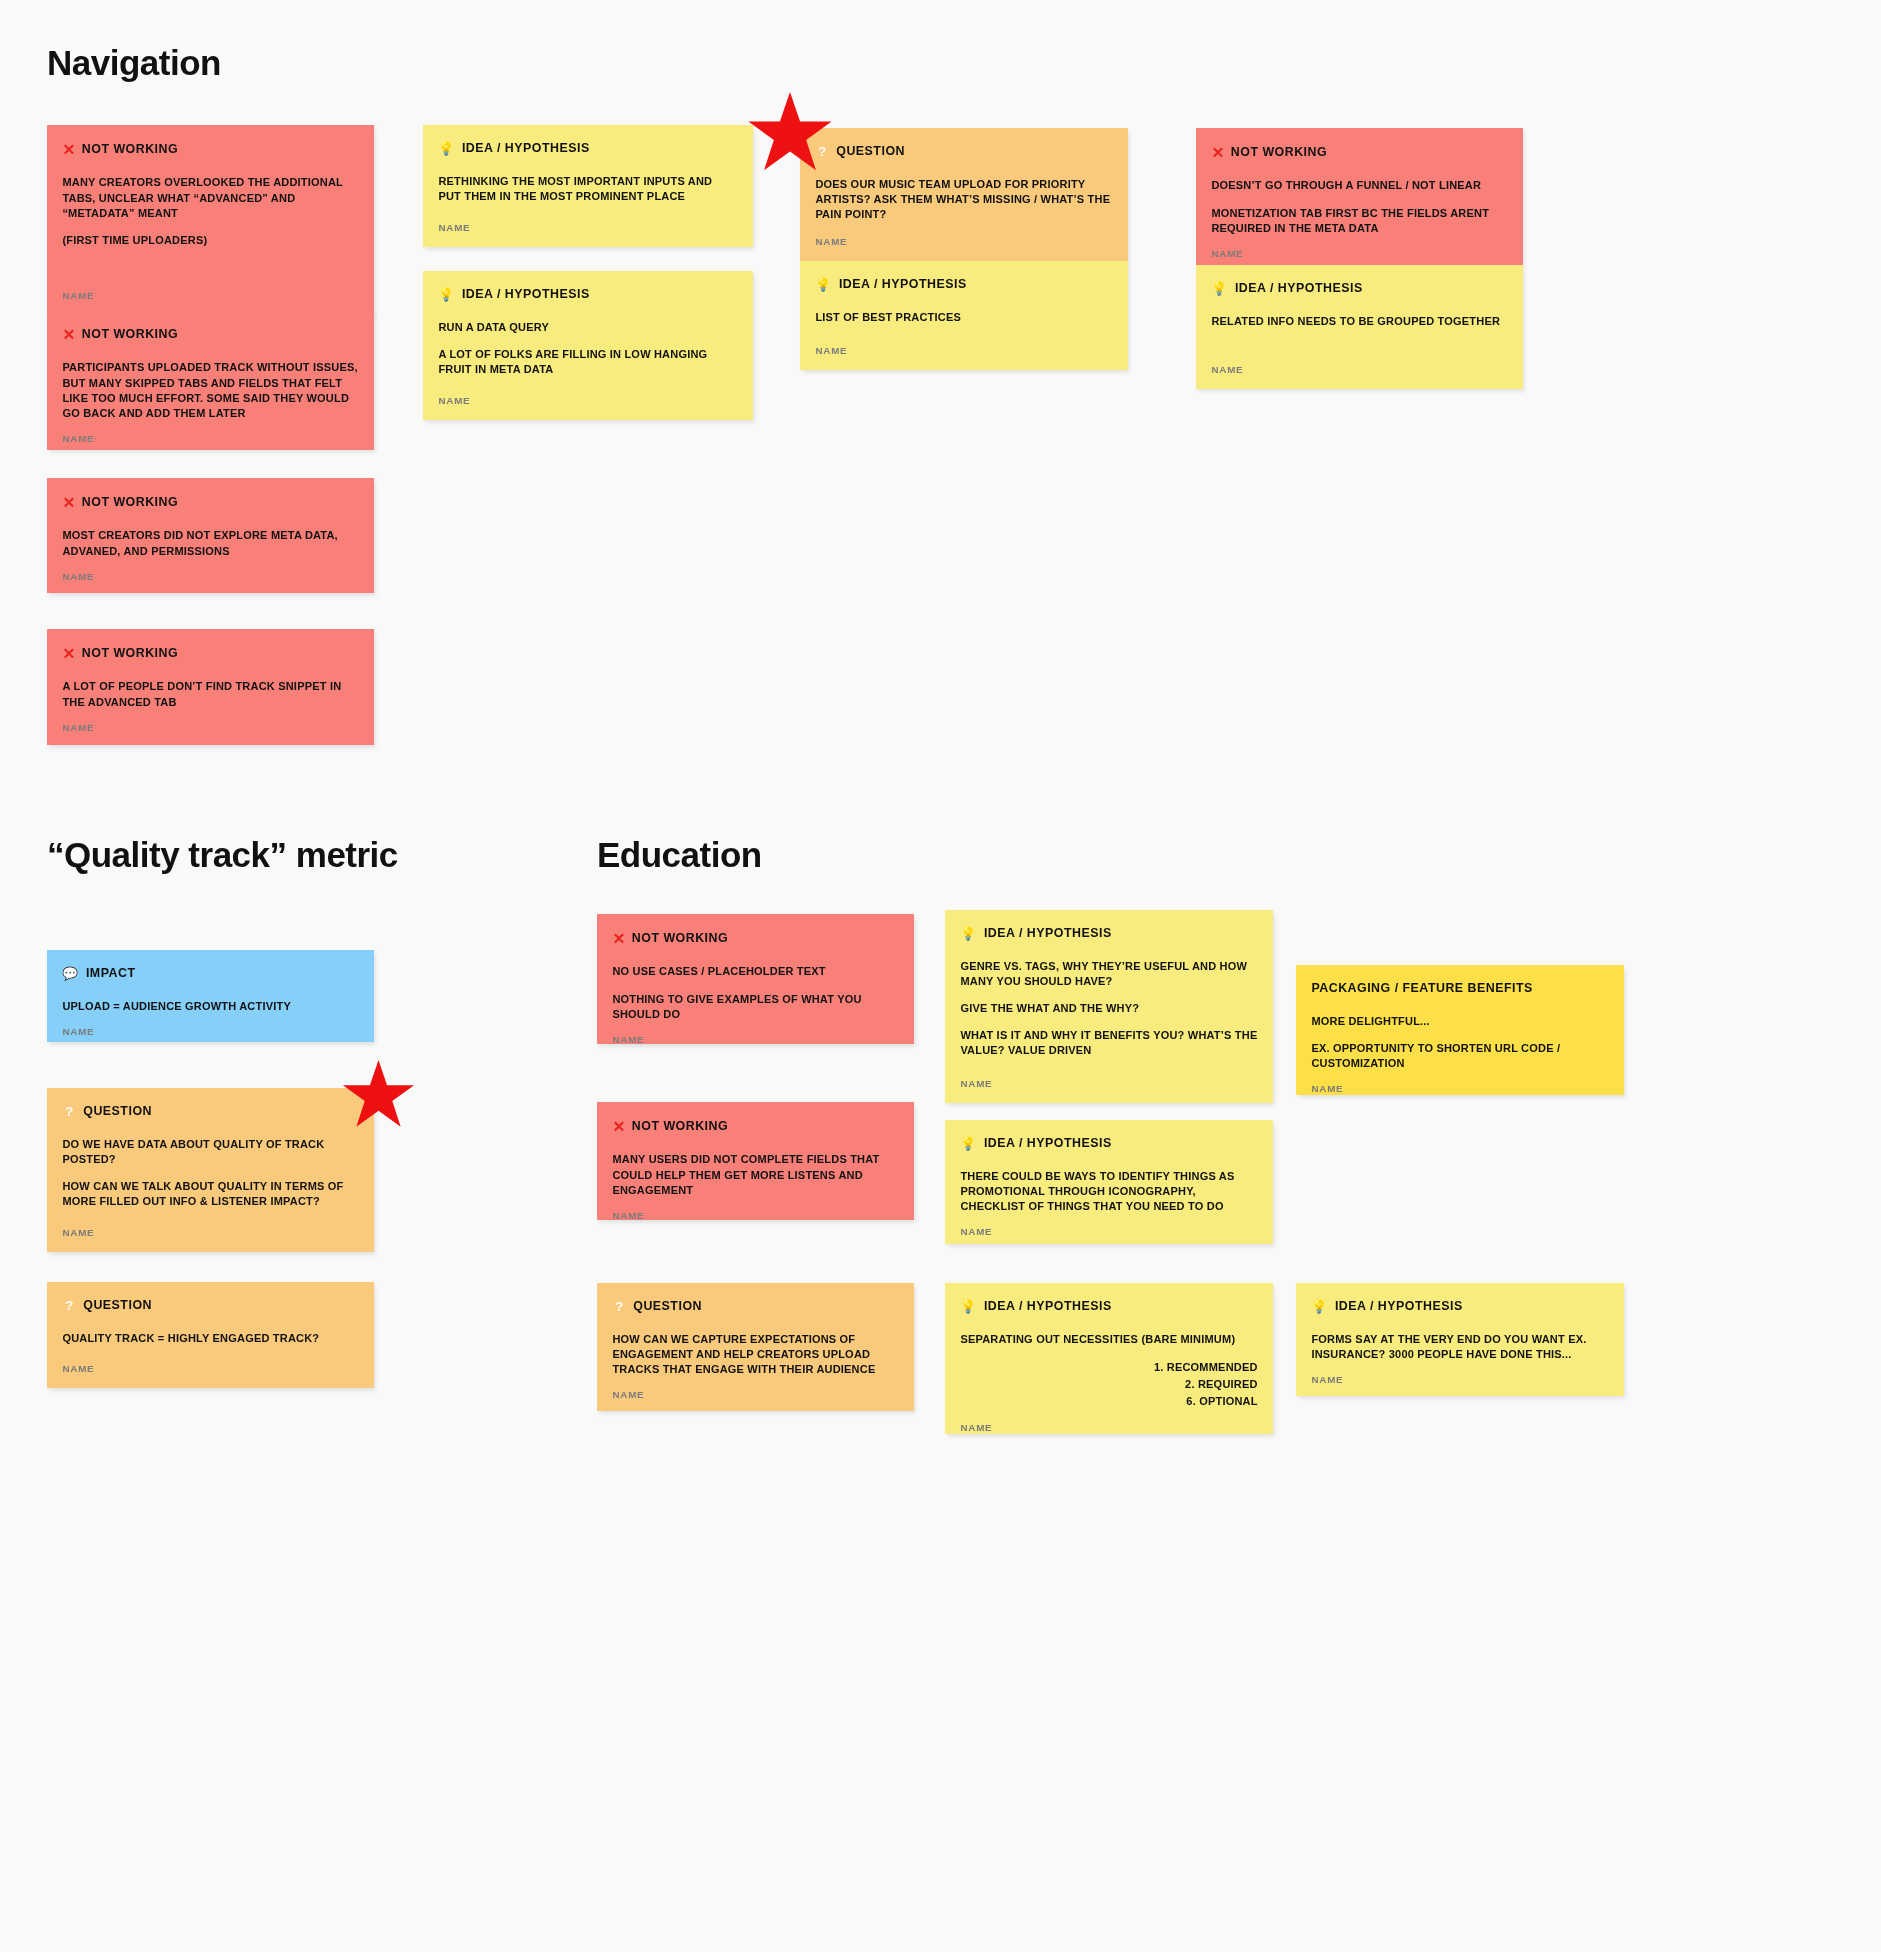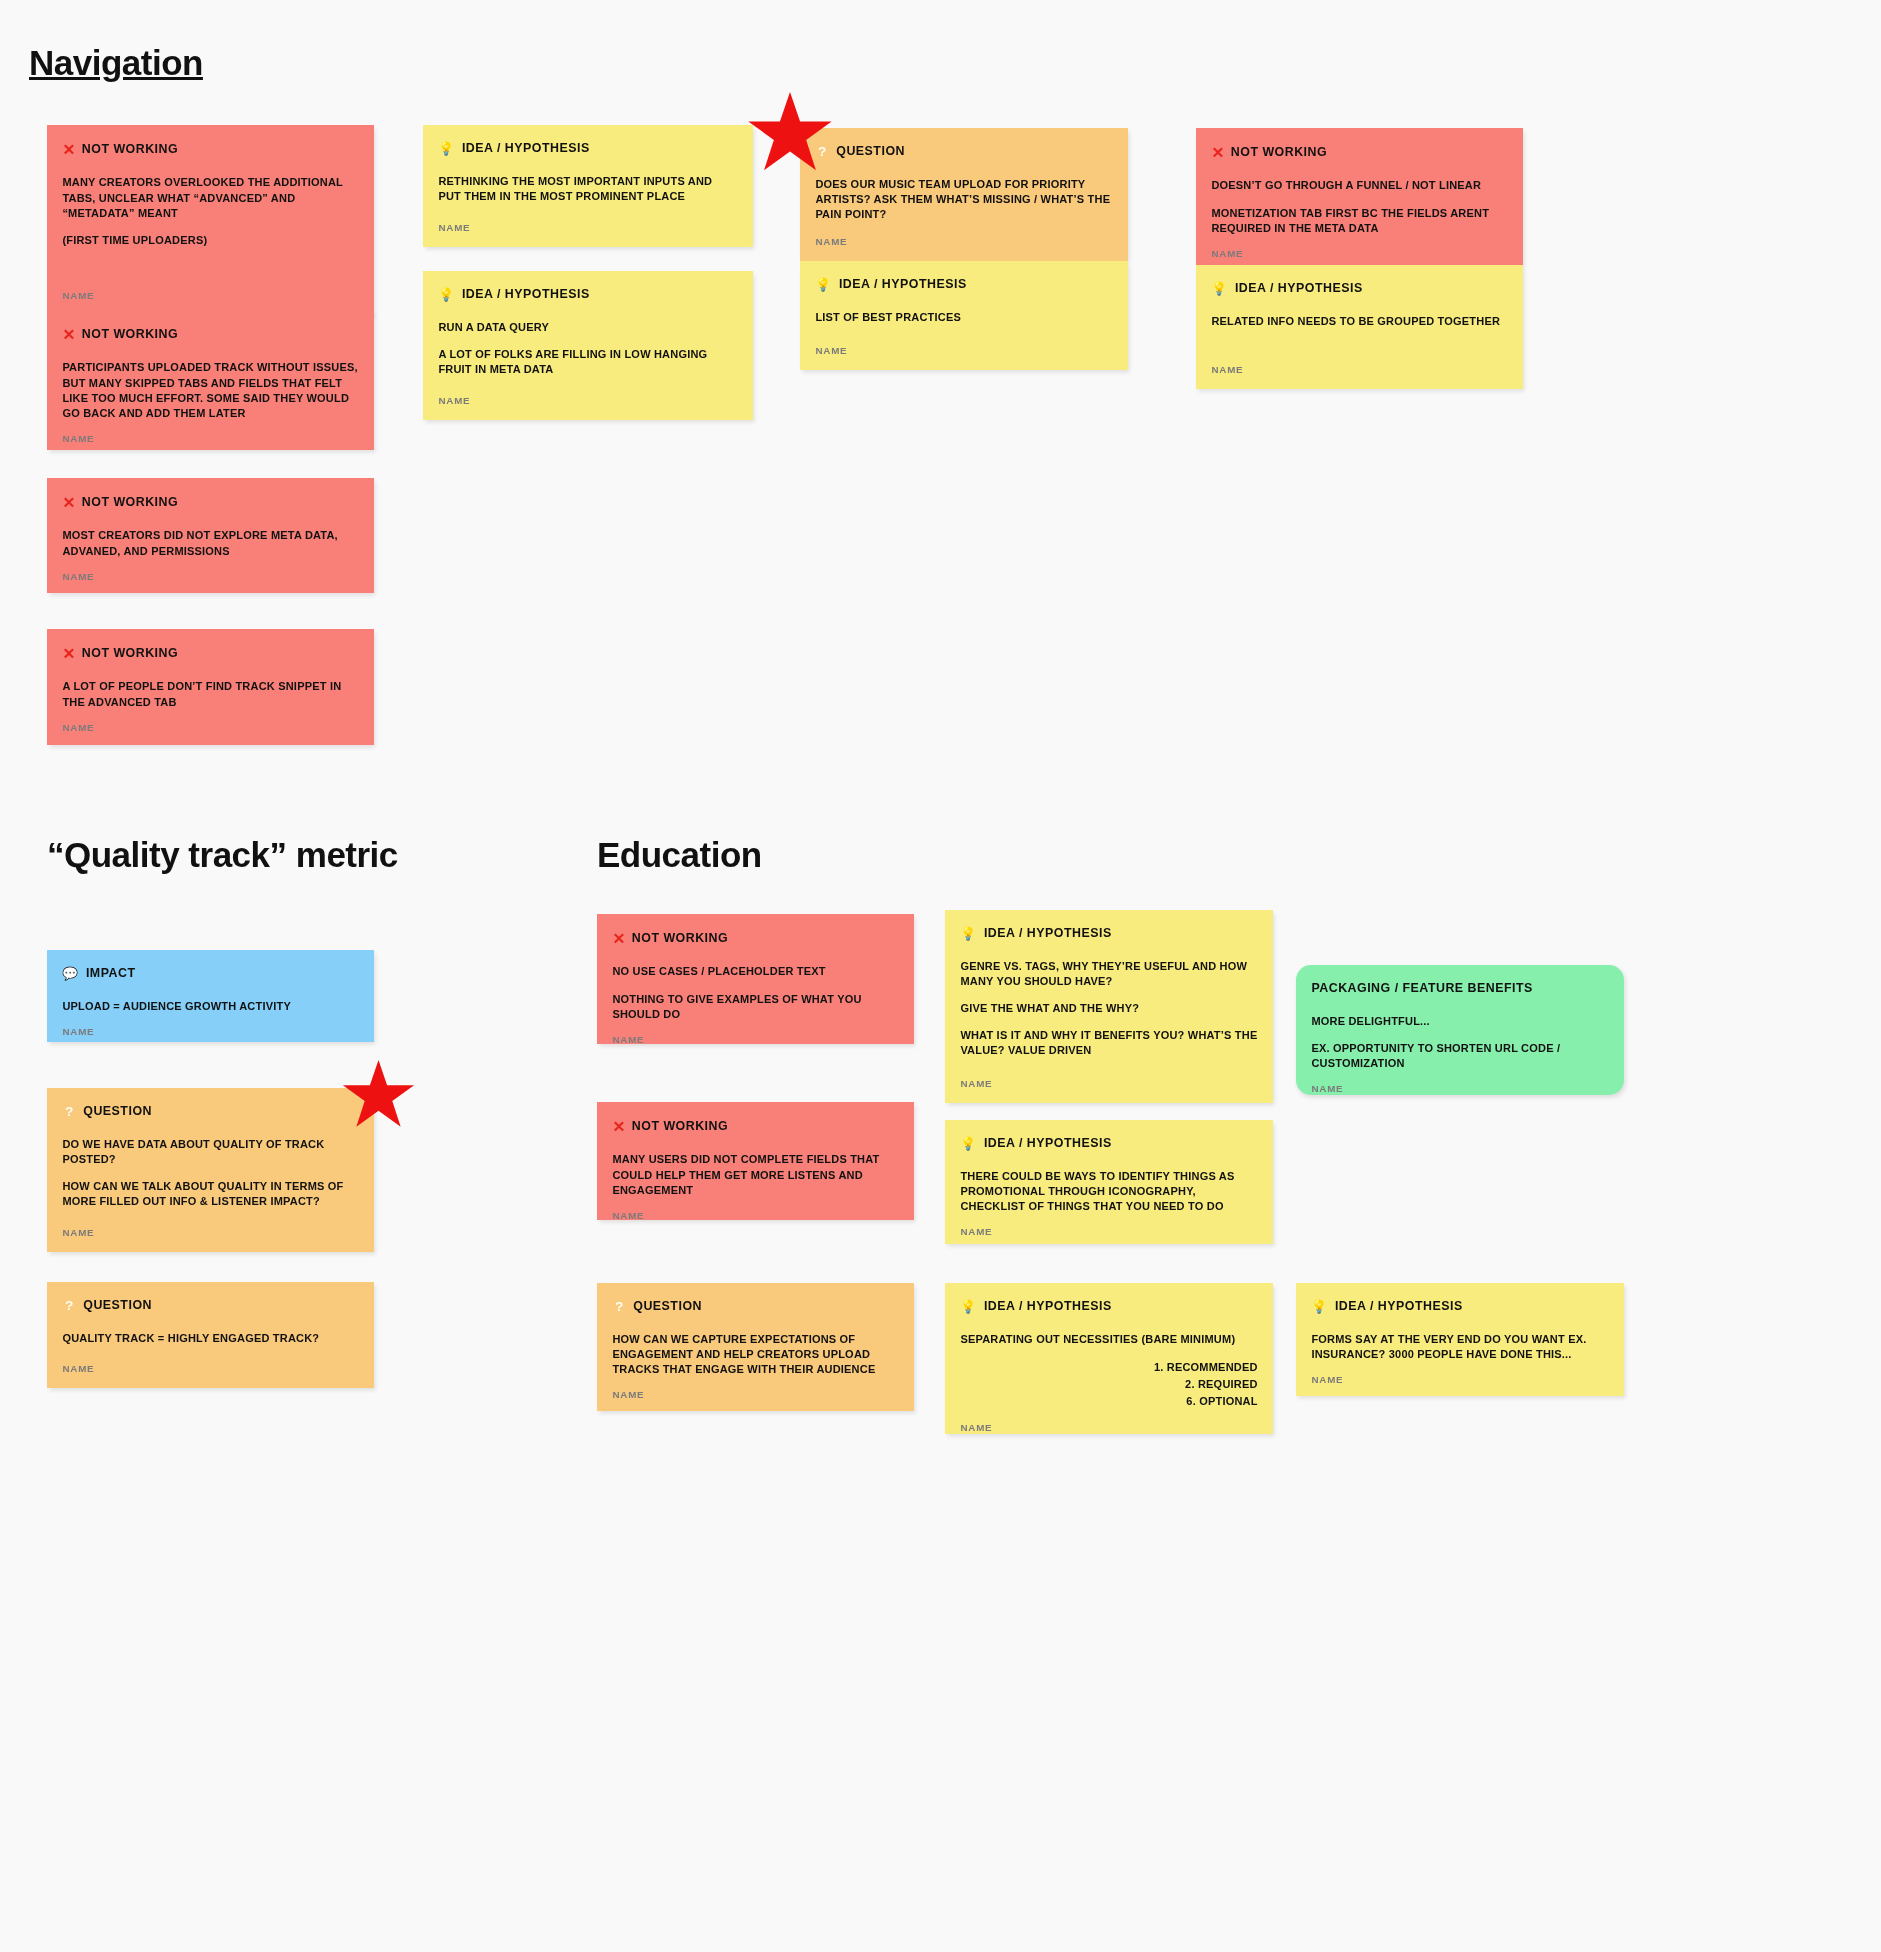--- a/index.html
+++ b/index.html
@@ -36,21 +36,21 @@
     padding: 17px 15.4px 13.7px 15.4px;
     box-shadow: 1.7px 2.6px 4.3px rgba(0,0,0,0.10);
     display: flex;
     flex-direction: column;
     overflow: hidden;
   }
   .card-red    { background: #f98078; }
   .card-yellow { background: #f9ec7e; }
   .card-orange { background: #f9c97c; }
   .card-blue   { background: #85cff8; }
-  .card-green  { background: #86efac; border-radius: 15px; }
+  .card-green  { background: #fde047; }
 
   .card-head {
     display: flex;
     align-items: center;
     font-weight: bold;
     font-size: 12.4px;
     letter-spacing: 0.5px;
     color: #111111;
     margin-bottom: 6px;
     line-height: 1.1;
@@ -118,21 +118,21 @@
     z-index: 40;
     pointer-events: none;
   }
   .star svg { display: block; }
 </style>
 </head>
 <body>
 
 <div class="board">
 
-  <div class="section-title" style="left:29px; top:43px;text-decoration:underline;">Navigation</div>
+  <div class="section-title" style="left:47px; top:43px;">Navigation</div>
 
   <div class="section-title" style="left:47px; top:835px;">“Quality track” metric</div>
 
   <div class="section-title" style="left:597px; top:835px;">Education</div>
 
   <div class="card card-red" style="left:47px; top:125px; width:327px; height:190px;">
     <div class="card-head">
       <span class="head-icon icon-x">✕</span>
       <span>NOT WORKING</span>
     </div>

